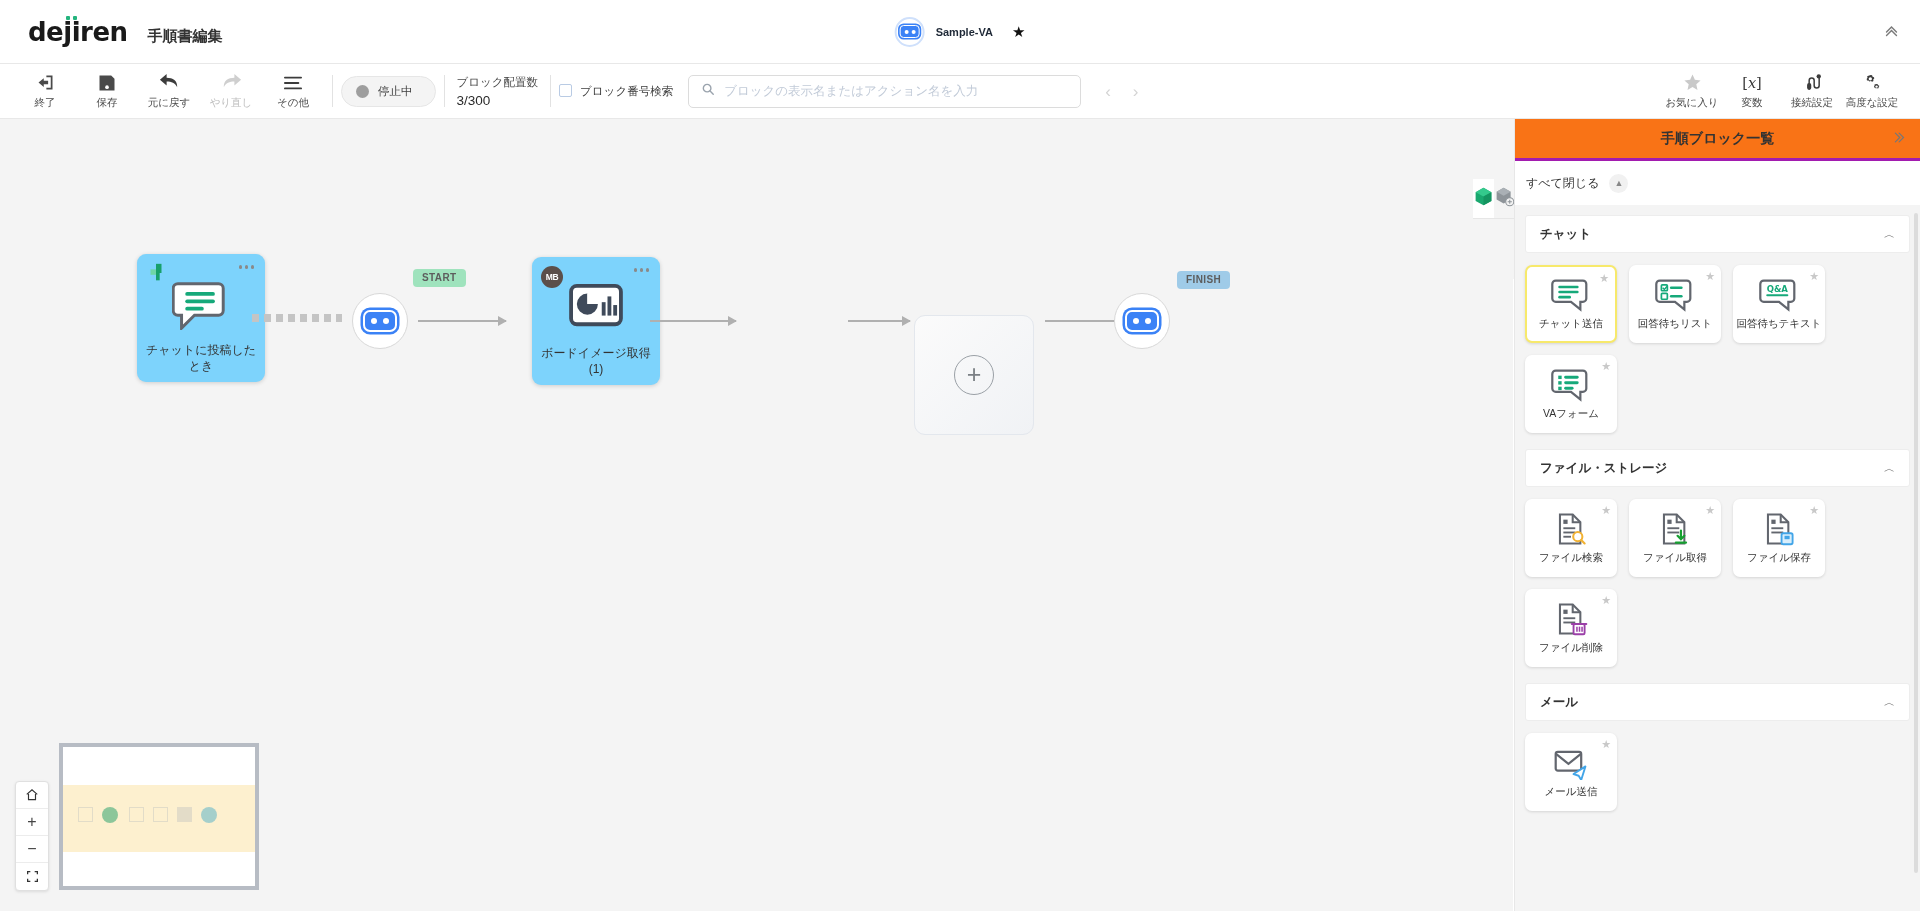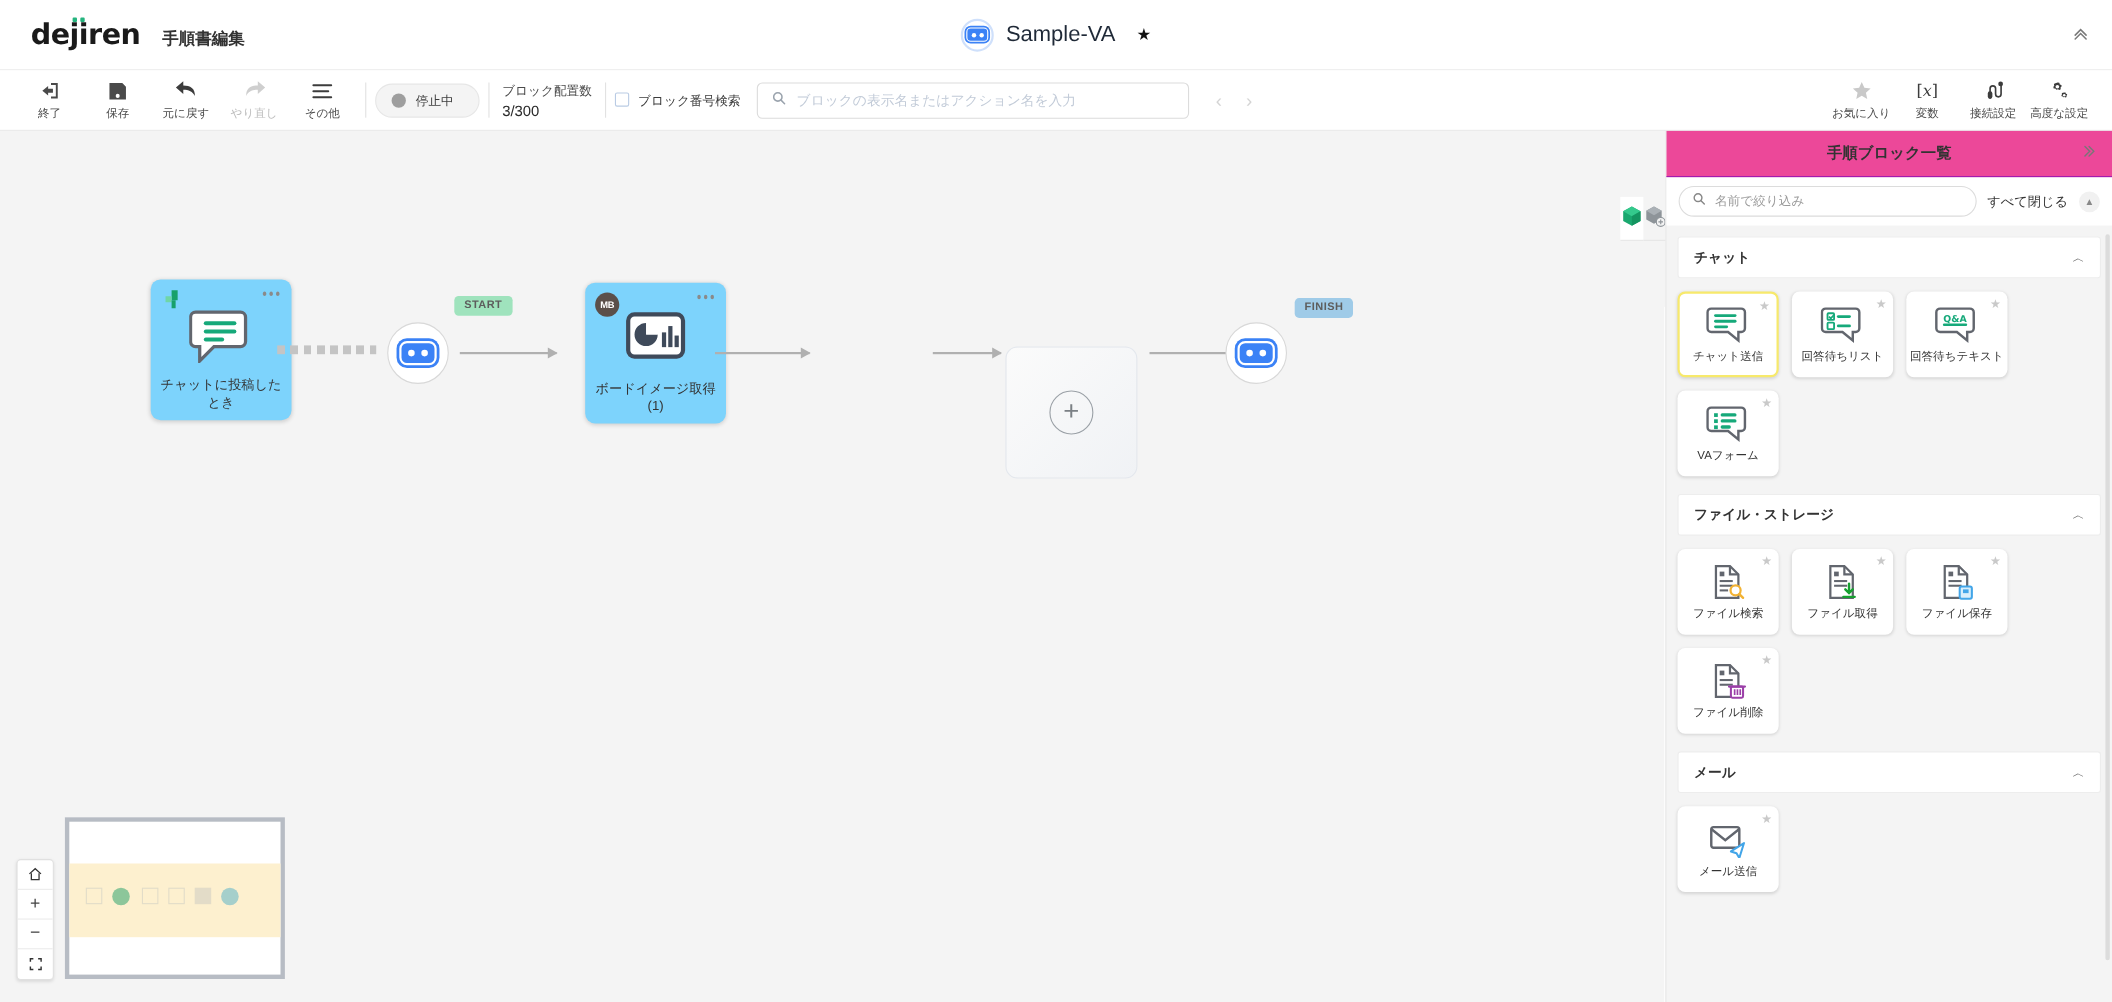--- a/index.html
+++ b/index.html
@@ -38,21 +38,21 @@
     width: 30px; height: 30px; border-radius: 50%;
     border: 2px solid #cfe0fb; background: #fff;
     display: flex; align-items: center; justify-content: center;
   }
   .va-face {
     width: 20px; height: 13px; border-radius: 4px; background: #3b82f6;
     border: 1.6px solid #fff; box-shadow: 0 0 0 1.6px #3b82f6;
     display: flex; align-items: center; justify-content: center; gap: 3px;
   }
   .va-face i { width: 4px; height: 4px; border-radius: 50%; background: #fff; display: block; }
-  .va-name { font-size: 20px; font-weight: 400; color: #1f2937; }
+  .va-name { font-size: 11px; font-weight: 700; color: #1f2937; }
   .va-star { font-size: 15px; color: #111; line-height: 1; margin-left: 8px; }
 
   .collapse-chevron {
     position: absolute; right: 20px; top: 50%; transform: translateY(-50%);
     font-size: 17px; color: #7a7a7a; cursor: pointer; line-height: 1;
   }
 
   
   .toolbar {
     position: absolute; top: 64px; left: 0; width: 1920px; height: 55px;
@@ -215,22 +215,22 @@
     border-bottom: 1px solid #e6e6e6; cursor: pointer;
   }
   .rail .rbtn.active { background: #fff; }
 
   .panel {
     position: absolute; top: 119px; right: 0; width: 406px; height: 792px;
     background: #f4f4f4; border-left: 1px solid #e7e7e7;
     display: flex; flex-direction: column;
   }
   .panel-head {
-    height: 42px; background: #ec4899; display: flex; align-items: center;
-    justify-content: center; position: relative; border-bottom: 1px solid #a21caf;
+    height: 42px; background: #f97316; display: flex; align-items: center;
+    justify-content: center; position: relative; border-bottom: 3px solid #a21caf;
   }
   .panel-head .pt { font-size: 14px; font-weight: 700; color: #333; }
   .panel-head .exp { position: absolute; right: 14px; font-size: 15px; color: #777; cursor: pointer; }
   .panel-sub {
     height: 44px; background: #fff; display: flex; align-items: center;
     gap: 10px; padding: 0 11px;
   }
   .filterbox {
     flex: 1; height: 28px; border: 1px solid #dcdcdc; border-radius: 14px;
     display: flex; align-items: center; gap: 8px; padding: 0 11px; background: #fff;
@@ -583,29 +583,20 @@
       <span class="pt">手順ブロック一覧</span>
       <span class="exp">
         <svg width="15" height="15" viewBox="0 0 24 24" fill="none" stroke="#777" stroke-width="2" stroke-linecap="round">
           <polyline points="7,5 14,12 7,19"></polyline>
             <polyline points="13,5 20,12 13,19"></polyline>
         </svg>
       </span>
     </div>
 
     <div class="panel-sub">
-      <div class="filterbox">
-        <span>
-          <svg width="13" height="13" viewBox="0 0 24 24" fill="none" stroke="#888" stroke-width="2.4">
-            <circle cx="10.5" cy="10.5" r="6.5"></circle>
-              <line x1="15.5" y1="15.5" x2="21" y2="21" stroke-linecap="round"></line>
-          </svg>
-        </span>
-        <input type="text" placeholder="名前で絞り込み" style="">
-      </div>
       <span class="closeall">すべて閉じる</span>
       <span class="chev-round">▲</span>
     </div>
 
     <div class="panel-scroll">
       <div class="pscroll-track"></div>
 
       <div class="cat-head">
         <span class="ct">チャット</span>
         <span class="cc">︿</span>

